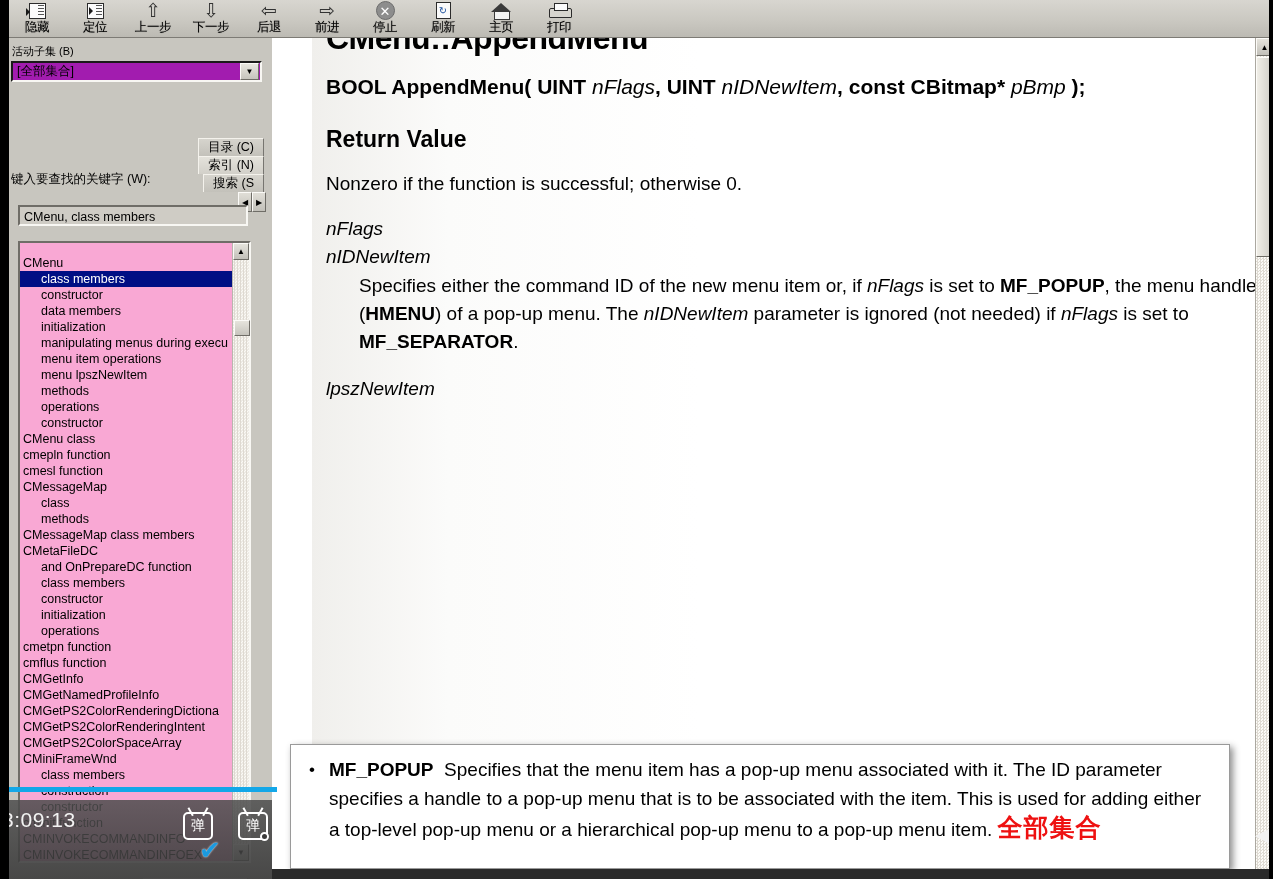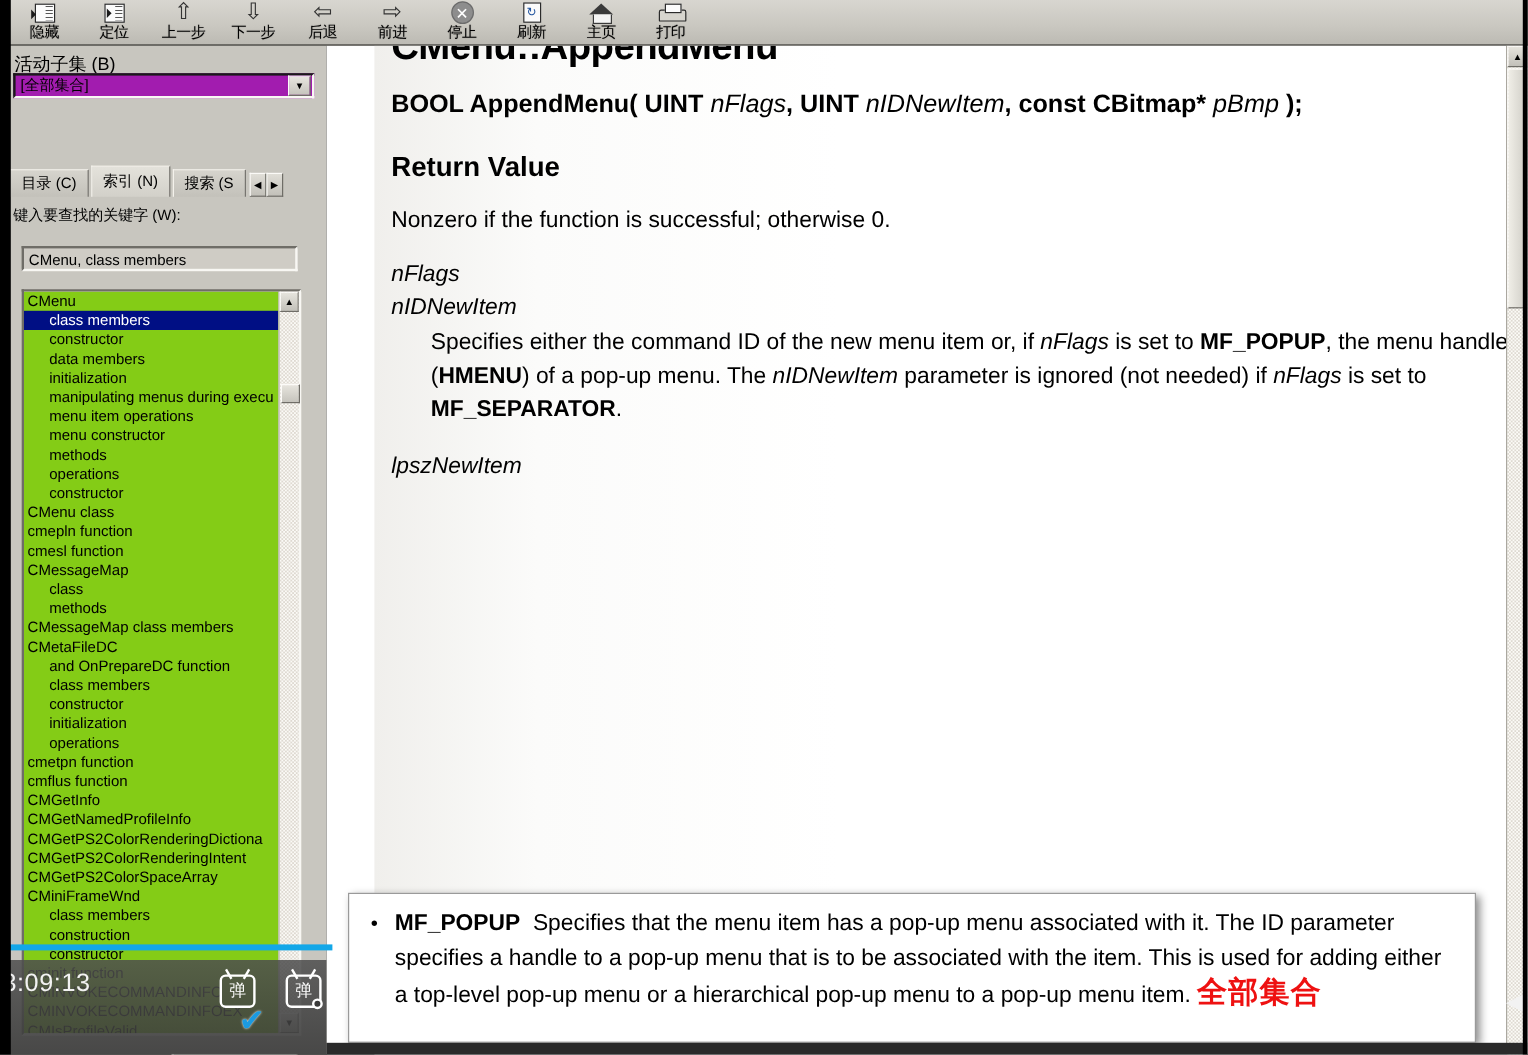--- a/index.html
+++ b/index.html
@@ -103,21 +103,21 @@
 
   
   #nav-pane {
     position: absolute; left: 0; top: 38px;
     width: 272px; height: 841px;
     background: #c8c6bf;
     z-index: 20;
   }
   #subset-label {
     position: absolute; left: 12px; top: 6px;
-    font-size: 15px; color: #000; white-space: nowrap;
+    font-size: 11px; color: #000; white-space: nowrap;
   }
   #subset-combo {
     position: absolute; left: 11px; top: 23px;
     width: 251px; height: 21px;
     background: #a21caf;
     border: 2px inset #f2f0ea;
     border-top-color: #6f6d67; border-left-color: #6f6d67;
     border-right-color: #f8f7f3; border-bottom-color: #f8f7f3;
     display: flex; align-items: center;
   }
@@ -130,21 +130,21 @@
     background: linear-gradient(#e7e5de, #c6c4bd);
     border: 1px solid; border-color: #fbfaf7 #6f6d67 #6f6d67 #fbfaf7;
     display: flex; align-items: center; justify-content: center;
     font-size: 8px; color: #000;
   }
 
   
   #tabs {
     position: absolute; left: 8px; top: 100px;
     width: 258px; height: 26px;
-    display: flex; align-items: flex-end;
+    display: flex; align-items: flex-end; flex-direction: column;
   }
   .tab {
     height: 23px; padding: 0 9px;
     background: linear-gradient(#d6d4cd, #c3c1ba);
     border: 1px solid; border-color: #f4f2ec #777570 #777570 #f4f2ec;
     border-bottom: none;
     font-size: 12.5px; color: #000;
     display: flex; align-items: center;
     white-space: nowrap; cursor: default;
     margin-right: 2px;
@@ -187,22 +187,22 @@
     position: absolute; left: 18px; top: 203px;
     width: 233px; height: 622px;
     background: #e9e7e0;
     border: 2px solid;
     border-color: #6f6d67 #f8f7f3 #f8f7f3 #6f6d67;
     overflow: hidden;
     display: flex;
   }
   #topic-list {
     flex: 1; overflow: hidden;
-    background: #84cc16;
-    padding-top: 0px;
+    background: #f9a8d4;
+    padding-top: 12px;
   }
   .topic {
     height: 16px; line-height: 16px;
     font-size: 12.5px; color: #000;
     white-space: nowrap; overflow: hidden;
     padding-left: 3px; cursor: default;
   }
   .topic.indent { padding-left: 21px; }
   .topic.sel {
     background: #000f84; color: #fff;
@@ -486,21 +486,21 @@
 
     <div id="topic-list-wrap">
       <div id="topic-list">
           <div class="topic"><span>CMenu</span></div>
           <div class="topic indent sel"><span>class members</span></div>
           <div class="topic indent"><span>constructor</span></div>
           <div class="topic indent"><span>data members</span></div>
           <div class="topic indent"><span>initialization</span></div>
           <div class="topic indent"><span>manipulating menus during execu</span></div>
           <div class="topic indent"><span>menu item operations</span></div>
-          <div class="topic indent"><span>menu constructor</span></div>
+          <div class="topic indent"><span>menu lpszNewItem</span></div>
           <div class="topic indent"><span>methods</span></div>
           <div class="topic indent"><span>operations</span></div>
           <div class="topic indent"><span>constructor</span></div>
           <div class="topic"><span>CMenu class</span></div>
           <div class="topic"><span>cmepln function</span></div>
           <div class="topic"><span>cmesl function</span></div>
           <div class="topic"><span>CMessageMap</span></div>
           <div class="topic indent"><span>class</span></div>
           <div class="topic indent"><span>methods</span></div>
           <div class="topic"><span>CMessageMap class members</span></div>

